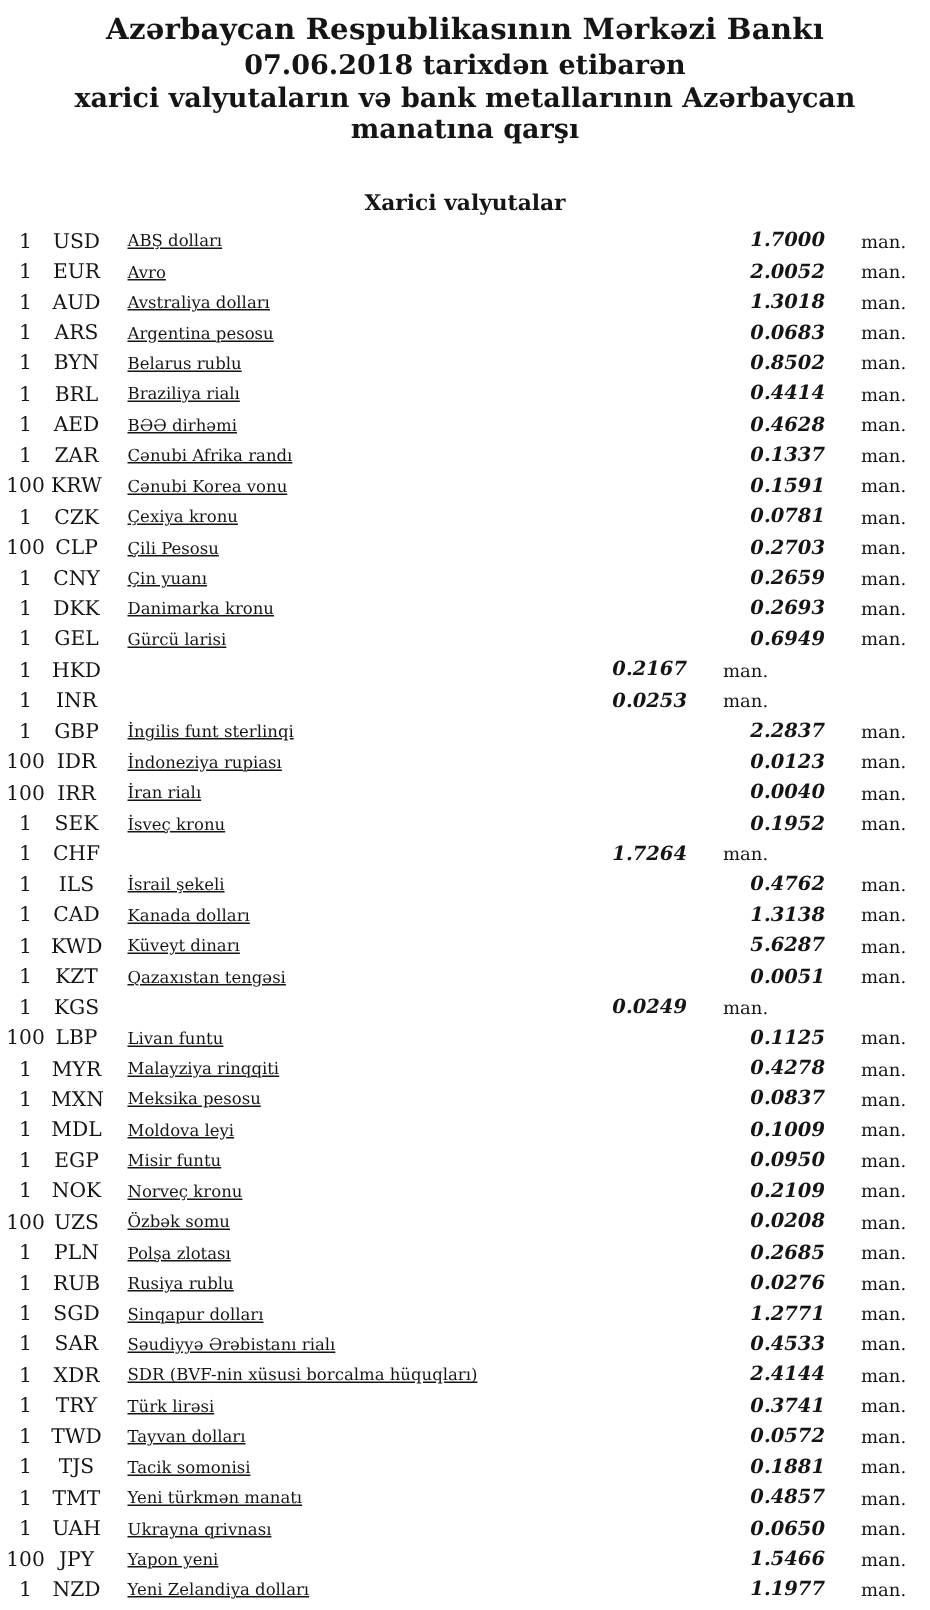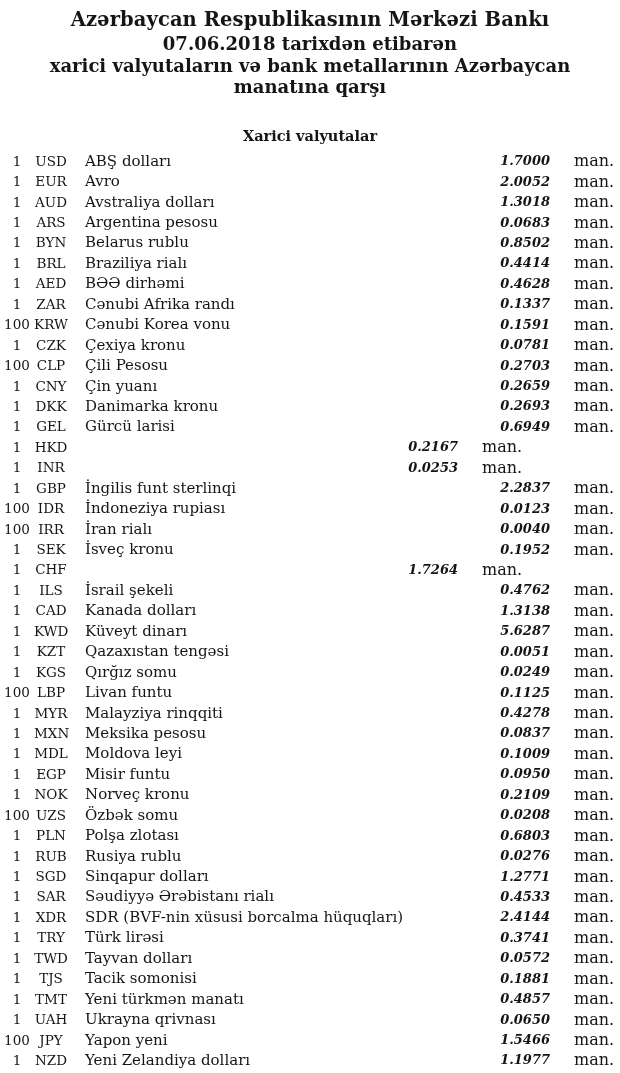--- a/index.html
+++ b/index.html
@@ -57,34 +57,35 @@
     font-size: 13.5px;
     white-space: nowrap;
   }
   .cell-code {
     text-align: center;
     font-size: 13.5px;
     white-space: nowrap;
   }
   .cell-name {
     padding-left: 17px;
-    font-size: 15px;
+    font-size: 11px;
     white-space: nowrap;
     overflow: hidden;
+    text-decoration: underline;
   }
   .cell-rate {
     text-align: right;
     font-weight: bold;
     font-style: italic;
     font-size: 13px;
     white-space: nowrap;
   }
   .cell-unit {
     padding-left: 24px;
-    font-size: 16px;
+    font-size: 12px;
     white-space: nowrap;
   }
 </style>
 </head>
 <body>
 
 <div class="page">
   <div class="header">
     <h1 class="title">Azərbaycan Respublikasının Mərkəzi Bankı</h1>
     <div class="hline">07.06.2018 tarixdən etibarən</div>
@@ -287,21 +288,20 @@
     <span class="cell-qty">1</span>
     <span class="cell-code">KZT</span>
     <span class="cell-name">Qazaxıstan tengəsi</span>
     <span class="cell-rate">0.0051</span>
     <span class="cell-unit">man.</span>
   </div>
 
   <div class="row">
     <span class="cell-qty">1</span>
     <span class="cell-code">KGS</span>
-    <span class="cell-name">Qırğız somu</span>
     <span class="cell-rate">0.0249</span>
     <span class="cell-unit">man.</span>
   </div>
 
   <div class="row">
     <span class="cell-qty">100</span>
     <span class="cell-code">LBP</span>
     <span class="cell-name">Livan funtu</span>
     <span class="cell-rate">0.1125</span>
     <span class="cell-unit">man.</span>
@@ -352,21 +352,21 @@
     <span class="cell-code">UZS</span>
     <span class="cell-name">Özbək somu</span>
     <span class="cell-rate">0.0208</span>
     <span class="cell-unit">man.</span>
   </div>
 
   <div class="row">
     <span class="cell-qty">1</span>
     <span class="cell-code">PLN</span>
     <span class="cell-name">Polşa zlotası</span>
-    <span class="cell-rate">0.6803</span>
+    <span class="cell-rate">0.2685</span>
     <span class="cell-unit">man.</span>
   </div>
 
   <div class="row">
     <span class="cell-qty">1</span>
     <span class="cell-code">RUB</span>
     <span class="cell-name">Rusiya rublu</span>
     <span class="cell-rate">0.0276</span>
     <span class="cell-unit">man.</span>
   </div>

